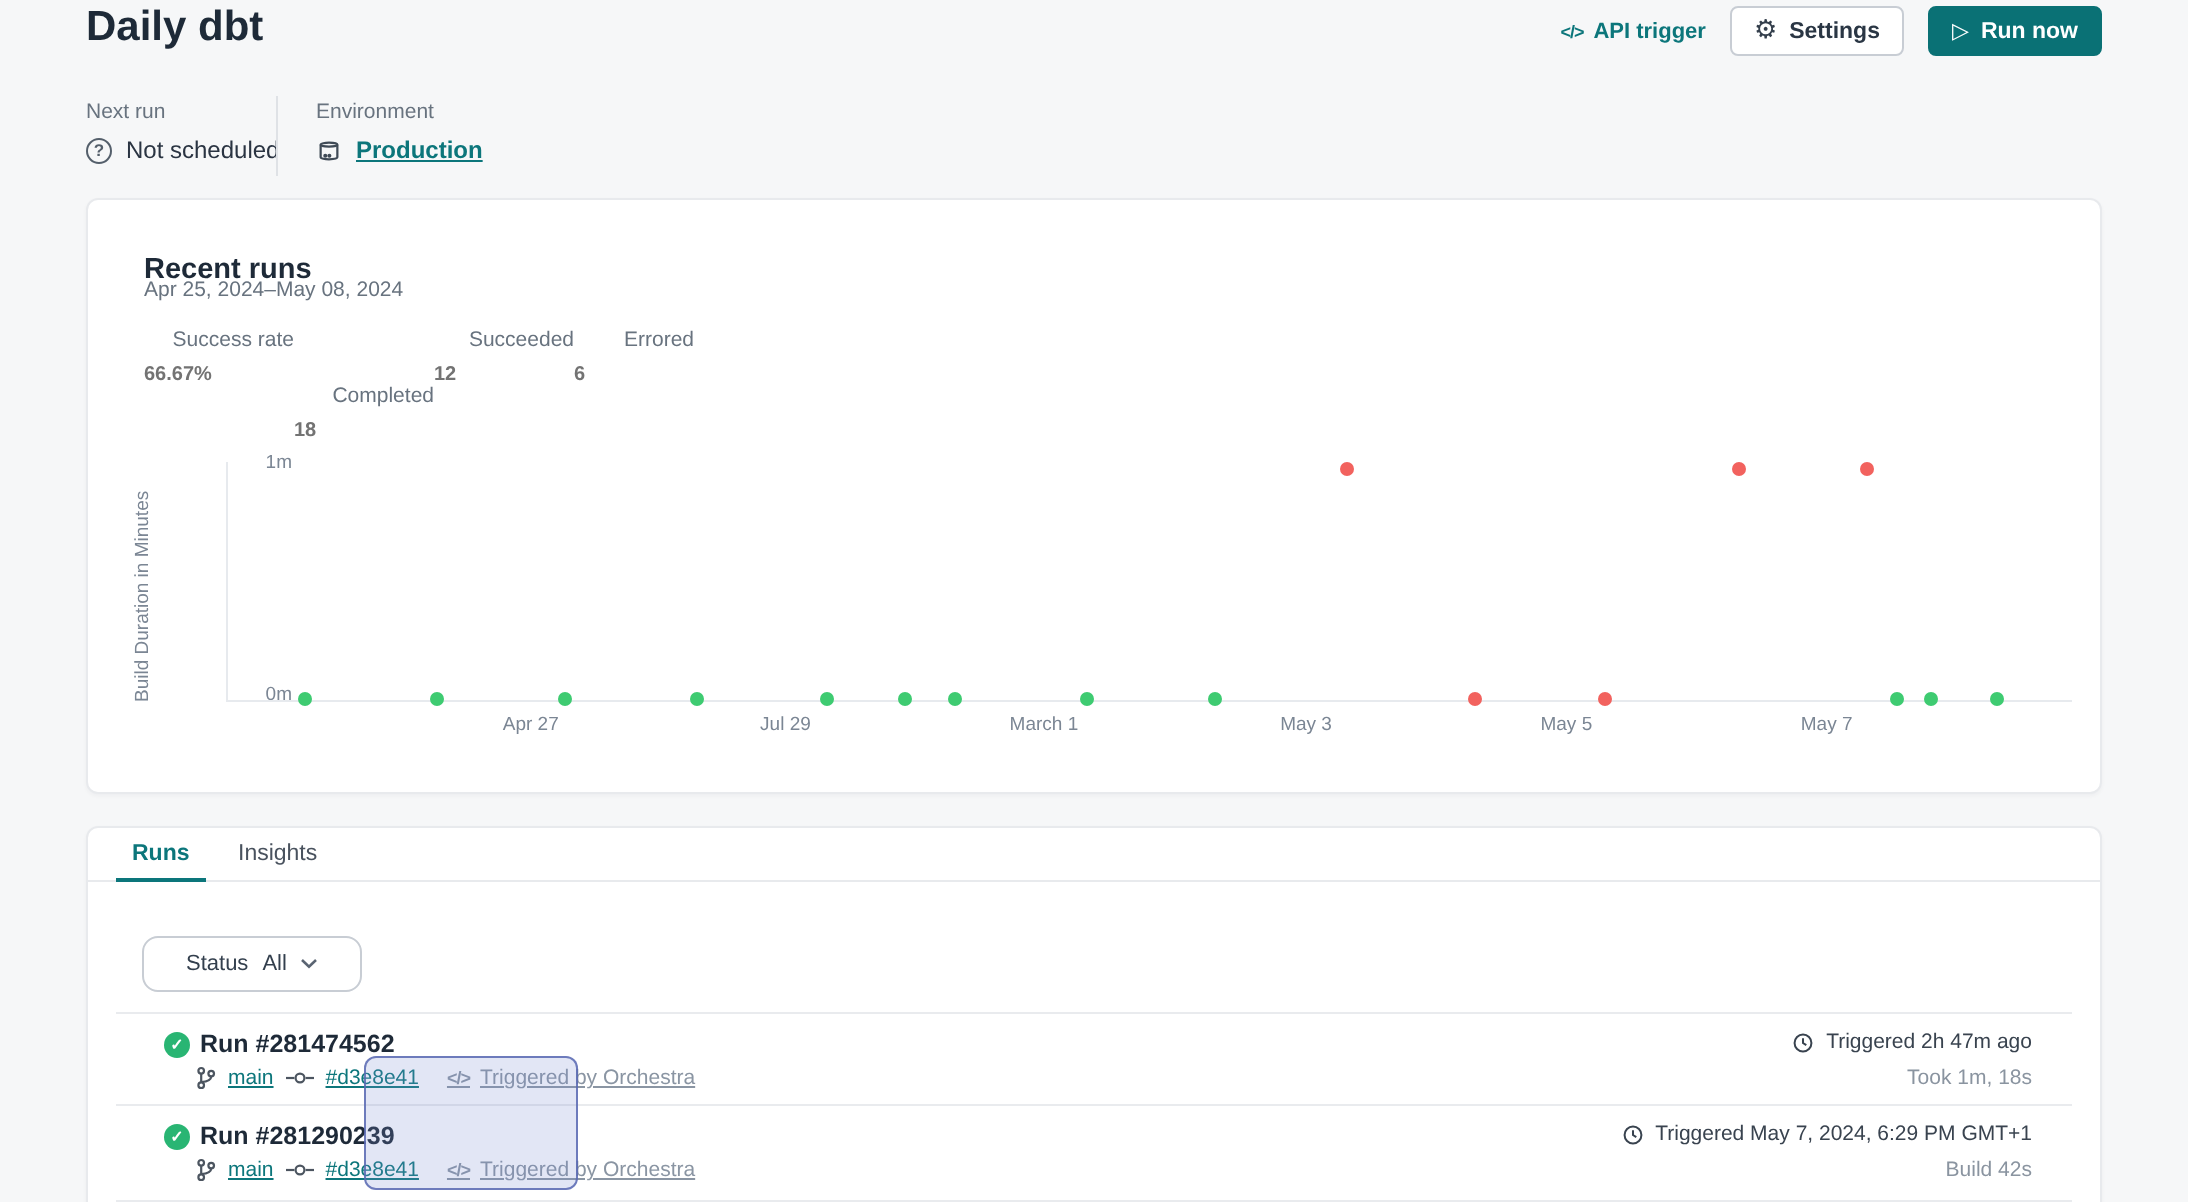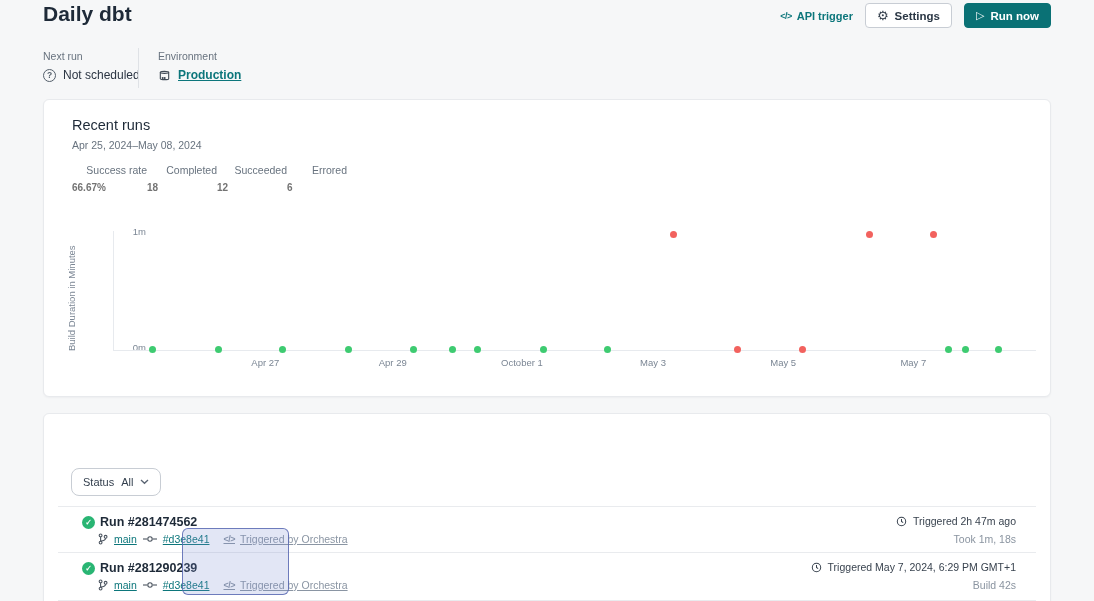--- a/index.html
+++ b/index.html
@@ -32,48 +32,48 @@
     display:inline-flex; align-items:center; justify-content:center; font-size:8.5px; font-weight:700; }
   .env-link { color:#0c767b; text-decoration:underline; font-weight:600; cursor:pointer; }
 
   
   .card { position:absolute; left:43px; width:1008px; background:#fff; border:1px solid #e8eaed; border-radius:6px;
     box-shadow:0 1px 2px rgba(16,24,40,.04); }
   .card-recent { top:99px; height:298px; }
   .card-runs { top:413px; height:200px; }
 
   
-  .recent-title { position:absolute; left:28px; top:17px; font-size:14.5px; font-weight:400; color:#1e2a38; }
+  .recent-title { position:absolute; left:28px; top:27px; font-size:14.5px; font-weight:700; color:#1e2a38; }
   .recent-range { position:absolute; left:28px; top:39px; font-size:10.5px; color:#68737f; }
   .stats-row { position:absolute; left:28px; top:64px; display:flex; }
   .stat { display:flex; flex-direction:column; }
   .stat-label { font-size:10.5px; color:#68737f; margin-bottom:6px;text-align:right; }
   .stat-value { font-size:10px; font-weight:700; color:#737373; }
-  .stat-0 { width:75px; } .stat-1 { width:70px; } .stat-2 { width:70px; } .stat-3 { width:60px; }
+  .stat-0 { width:75px; } .stat-1 { width:70px;margin-top:28px; } .stat-2 { width:70px; } .stat-3 { width:60px; }
 
   
   .chart-plot { position:absolute; left:69px; top:131px; width:923px; height:120px;
     border-left:1px solid #e7eaee; border-bottom:1px solid #e7eaee; }
   .y-tick { position:absolute; width:26px; text-align:right; font-size:9.5px; color:#7b8694; }
   .y-tick-1m { left:76px; top:126px; }
   .y-tick-0m { left:76px; top:242px; }
   .y-axis-title { position:absolute; left:22px; top:131px; height:120px; display:flex; align-items:center;
     writing-mode:vertical-rl; transform:rotate(180deg); font-size:9.5px; color:#7b8694; }
   .x-tick { position:absolute; top:126px; transform:translateX(-50%); font-size:9.5px; color:#7b8694; white-space:nowrap; }
   .dot { position:absolute; width:7px; height:7px; border-radius:50%; cursor:pointer; }
 
   
   .tabs-row { position:absolute; left:0; top:0; right:0; height:27px; border-bottom:1px solid #e8eaed; }
   .tab { position:absolute; top:7px; font-size:11.5px; cursor:pointer; }
   .tab-runs { left:22px; color:#0c767b; font-weight:700; }
   .tab-insights { left:75px; color:#49525e; }
   .tab-underline { position:absolute; left:14px; bottom:-1px; width:45px; height:2px; background:#0c767b; }
 
   .status-filter { position:absolute; left:27px; top:54px; height:28px; display:inline-flex; align-items:center; gap:7px;
-    padding:0 11px; border:1px solid #c8cdd4; border-radius:8px; font-size:11px; color:#333f4d; cursor:pointer; background:#fff; }
+    padding:0 21px; border:1px solid #c8cdd4; border-radius:8px; font-size:11px; color:#333f4d; cursor:pointer; background:#fff; }
   .status-filter .flabel { font-weight:400; }
   .status-filter .fvalue { font-weight:400; }
 
   .sep { position:absolute; left:14px; right:14px; height:1px; background:#e9ebee; }
   .sep-1 { top:92px; } .sep-2 { top:138px; } .sep-3 { top:186px; }
 
   .run-row { position:absolute; left:0; right:0; }
   .run-row-0 { top:92px; height:46px; }
   .run-row-1 { top:138px; height:48px; }
   .check-circle { position:absolute; left:38px; top:10px; width:13px; height:13px; border-radius:50%;
@@ -152,22 +152,22 @@
       <span class="stat-label">Errored</span>
       <span class="stat-value">6</span>
     </div>
   </div>
 
   <div class="y-tick y-tick-1m">1m</div>
   <div class="y-tick y-tick-0m">0m</div>
   <div class="y-axis-title">Build Duration in Minutes</div>
   <div class="chart-plot" id="chart-plot">
       <div class="x-tick" style="left: 151.372px;">Apr 27</div>
-      <div class="x-tick" style="left: 278.746px;">Apr 29</div>
-      <div class="x-tick" style="left: 407.966px;">October 1</div>
+      <div class="x-tick" style="left: 278.746px;">Jul 29</div>
+      <div class="x-tick" style="left: 407.966px;">March 1</div>
       <div class="x-tick" style="left: 539.032px;">May 3</div>
       <div class="x-tick" style="left: 669.175px; text-align: center;">May 5</div>
       <div class="x-tick" style="left: 799.318px;">May 7</div>
       <div class="dot" style="left: 35.266px; top: 115.3px; background: rgb(62, 203, 113);"></div>
       <div class="dot" style="left: 100.799px; top: 115.3px; background: rgb(62, 203, 113);"></div>
       <div class="dot" style="left: 165.409px; top: 115.3px; background: rgb(62, 203, 113);"></div>
       <div class="dot" style="left: 230.942px; top: 115.3px; background: rgb(62, 203, 113);"></div>
       <div class="dot" style="left: 295.552px; top: 115.3px; background: rgb(62, 203, 113);"></div>
       <div class="dot" style="left: 335.241px; top: 115.3px; background: rgb(62, 203, 113);"></div>
       <div class="dot" style="left: 360.162px; top: 115.3px; background: rgb(62, 203, 113);"></div>
@@ -178,20 +178,25 @@
       <div class="dot" style="left: 685.058px; top: 115.3px; background: rgb(242, 98, 94);"></div>
       <div class="dot" style="left: 751.514px; top: 0.1px; background: rgb(242, 98, 94);"></div>
       <div class="dot" style="left: 816.124px; top: 0.1px; background: rgb(242, 98, 94);"></div>
       <div class="dot" style="left: 830.892px; top: 115.3px; background: rgb(62, 203, 113);"></div>
       <div class="dot" style="left: 847.506px; top: 115.3px; background: rgb(62, 203, 113);"></div>
       <div class="dot" style="left: 880.734px; top: 115.3px; background: rgb(62, 203, 113);"></div>
     </div>
 </section>
 
 <section class="card card-runs">
+  <div class="tabs-row">
+    <span class="tab tab-runs">Runs</span>
+    <span class="tab tab-insights">Insights</span>
+    <span class="tab-underline"></span>
+  </div>
 
   <button class="status-filter">
     <span class="flabel">Status</span>
     <span class="fvalue">All</span>
     <span style="display:inline-flex;">
       <svg width="9" height="6" viewBox="0 0 9 6" fill="none">
           <path d="M1 1l3.5 3.3L8 1" stroke="#5a6472" stroke-width="1.3"></path>
         </svg>
     </span>
   </button>

